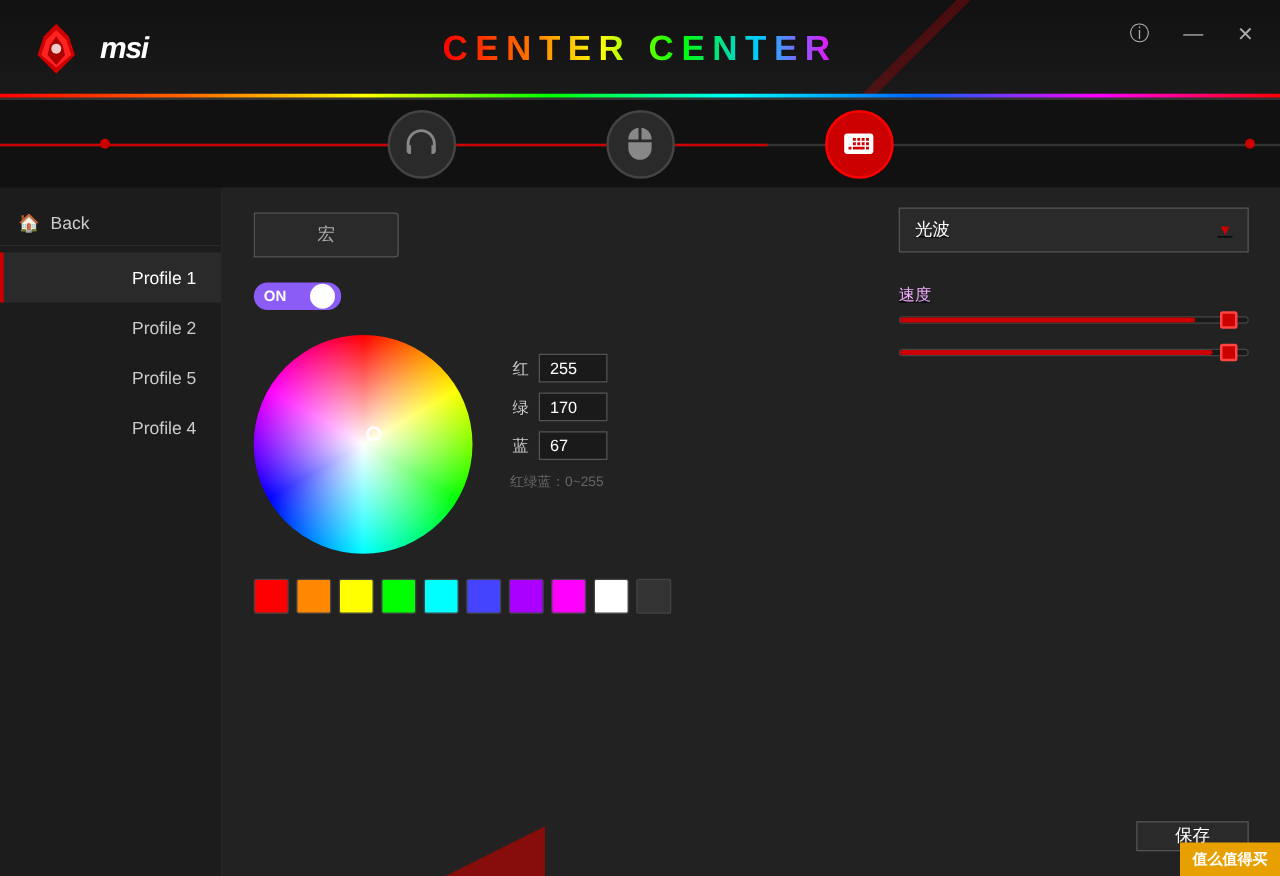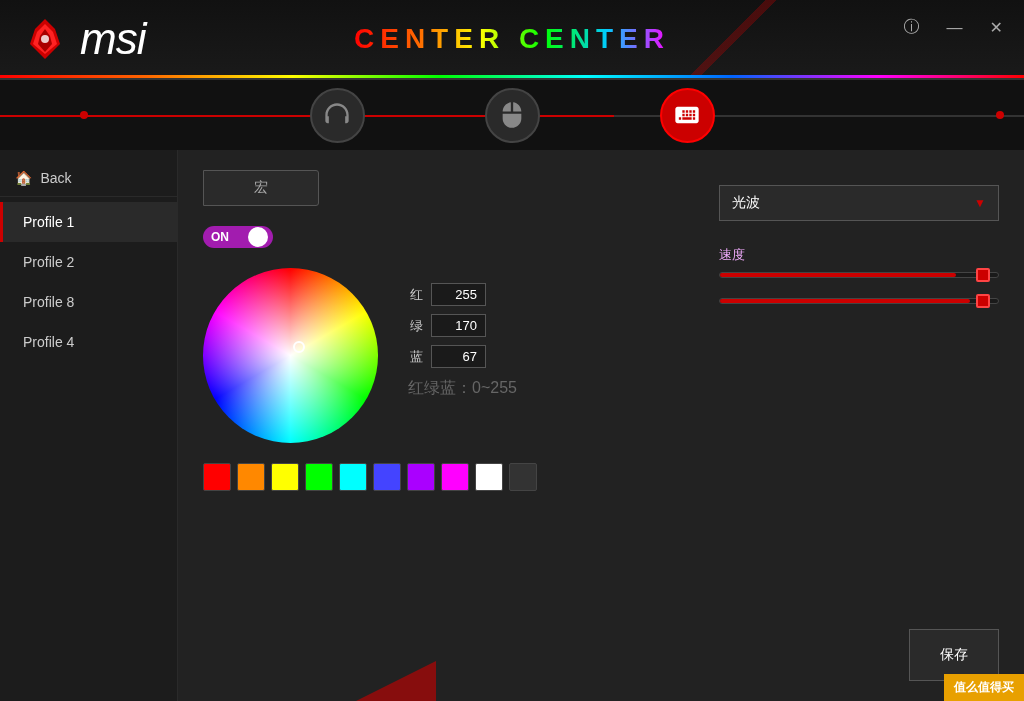--- a/index.html
+++ b/index.html
@@ -35,22 +35,22 @@
     .logo-area {
       display: flex;
       align-items: center;
       gap: 10px;
     }
     .msi-dragon {
       width: 50px;
       height: 50px;
     }
     .msi-text {
-      font-size: 44px;
-      font-weight: normal;
+      font-size: 24px;
+      font-weight: bold;
       color: white;
       font-style: italic;
       letter-spacing: -1px;
     }
     .gaming-center-title {
       position: absolute;
       left: 50%;
       transform: translateX(-50%);
       font-size: 28px;
       font-weight: bold;
@@ -176,20 +176,21 @@
       font-size: 14px;
       border-bottom: 1px solid #2a2a2a;
       margin-bottom: 5px;
     }
     .sidebar-item {
       padding: 12px 20px;
       color: #ccc;
       cursor: pointer;
       font-size: 14px;
       border-left: 3px solid transparent;
+      text-align: right;
     }
     .sidebar-item.active {
       background: #2a2a2a;
       color: white;
       border-left: 3px solid #cc0000;
     }
 
     
     .content {
       flex: 1;
@@ -221,21 +222,21 @@
     .tab-btn:first-child { border-radius: 3px 0 0 3px; }
     .tab-btn:last-child { border-radius: 0 3px 3px 0; }
 
     
     .toggle-row {
       display: flex;
       align-items: center;
       margin-bottom: 20px;
     }
     .toggle {
-      background: #a21caf;
+      background: #8b5cf6;
       border-radius: 12px;
       padding: 4px 16px 4px 8px;
       color: white;
       font-size: 12px;
       font-weight: bold;
       display: flex;
       align-items: center;
       gap: 6px;
       cursor: pointer;
       width: 70px;
@@ -321,49 +322,49 @@
       width: 15px;
       text-align: right;
     }
     .color-input {
       background: #1a1a1a;
       border: 1px solid #555;
       color: white;
       padding: 3px 8px;
       width: 55px;
       font-size: 13px;
-      text-align: right;
+      text-align: left;
     }
     .color-range-hint {
       color: #666;
-      font-size: 16px;
+      font-size: 11px;
       margin-top: 2px;
-      text-align: center;
     }
 
     
     .swatches {
       display: flex;
       gap: 6px;
       margin-top: 20px;
     }
     .swatch {
       width: 28px;
       height: 28px;
       border-radius: 2px;
       cursor: pointer;
       border: 1px solid #444;
     }
 
     
     .right-panel {
       position: absolute;
       right: 25px;
-      top: 35px;
+      top: 16px;
       width: 280px;
+      text-decoration: underline;
     }
     .effect-dropdown {
       display: flex;
       align-items: center;
       background: #2a2a2a;
       border: 1px solid #555;
       padding: 8px 12px;
       color: white;
       font-size: 14px;
       cursor: pointer;
@@ -410,21 +411,21 @@
     }
 
     
     .save-btn {
       position: absolute;
       bottom: 20px;
       right: 25px;
       background: #2a2a2a;
       border: 1px solid #555;
       color: white;
-      padding: 16px 30px;
+      padding: 2px 30px;
       font-size: 14px;
       cursor: pointer;
     }
 
     
     .bottom-deco {
       position: absolute;
       bottom: 0;
       left: 178px;
       width: 200px;
@@ -518,21 +519,21 @@
       <span>🏠</span>
       <span>Back</span>
     </div>
     <div class="sidebar-item active">
       <span>Profile 1</span>
     </div>
     <div class="sidebar-item">
       <span>Profile 2</span>
     </div>
     <div class="sidebar-item">
-      <span>Profile 8</span>
+      <span>Profile 5</span>
     </div>
     <div class="sidebar-item">
       <span>Profile 4</span>
     </div>
   </div>
 
   <div class="content">
 
     <div class="tab-bar">
       <button class="tab-btn">宏</button>

